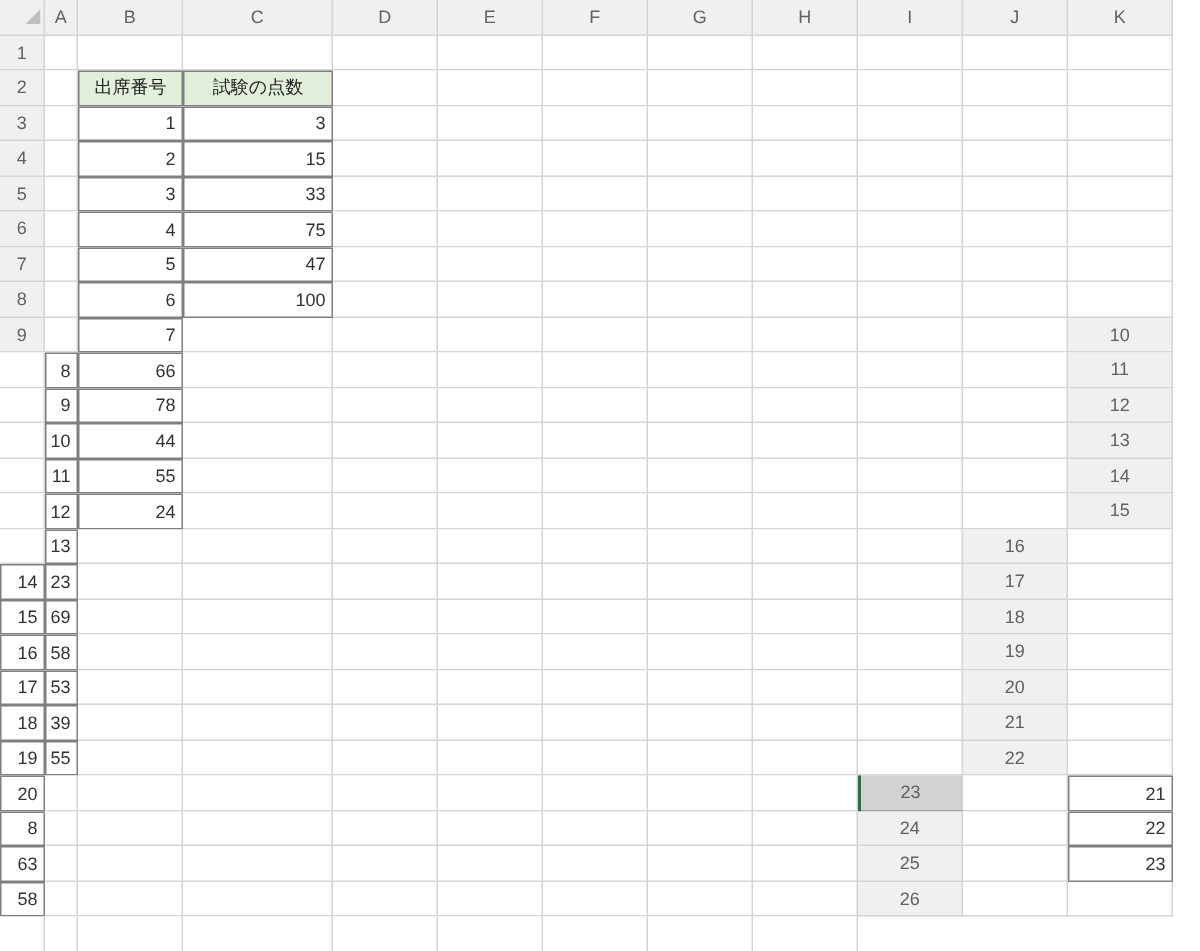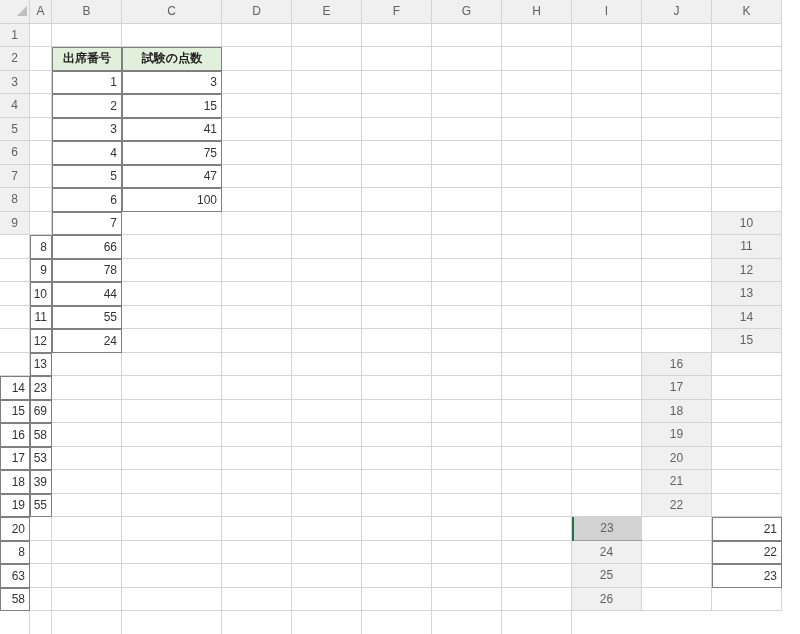--- a/index.html
+++ b/index.html
@@ -61,21 +61,21 @@
       background: #217346;
     }
     .cell {
       background: #ffffff;
       padding: 0 4px;
       justify-content: flex-end;
       color: #333;
     }
     .data-header {
       background: #e2efda;
-      font-weight: bold;
+      font-weight: normal;
       justify-content: center;
       border: 1px solid #7f7f7f !important;
       color: #222;
     }
     .data-cell {
       border: 1px solid #7f7f7f !important;
       justify-content: flex-end;
       color: #333;
     }
   </style>
@@ -143,21 +143,21 @@
     <div class="cell"></div>
     <div class="cell"></div>
     <div class="cell"></div>
     <div class="cell"></div>
     <div class="cell"></div>
     <div class="cell"></div>
     <div class="cell"></div>
     <div class="row-head">5</div>
     <div class="cell"></div>
     <div class="cell data-cell">3</div>
-    <div class="cell data-cell">41</div>
+    <div class="cell data-cell">33</div>
     <div class="cell"></div>
     <div class="cell"></div>
     <div class="cell"></div>
     <div class="cell"></div>
     <div class="cell"></div>
     <div class="cell"></div>
     <div class="cell"></div>
     <div class="cell"></div>
     <div class="row-head">6</div>
     <div class="cell"></div>

